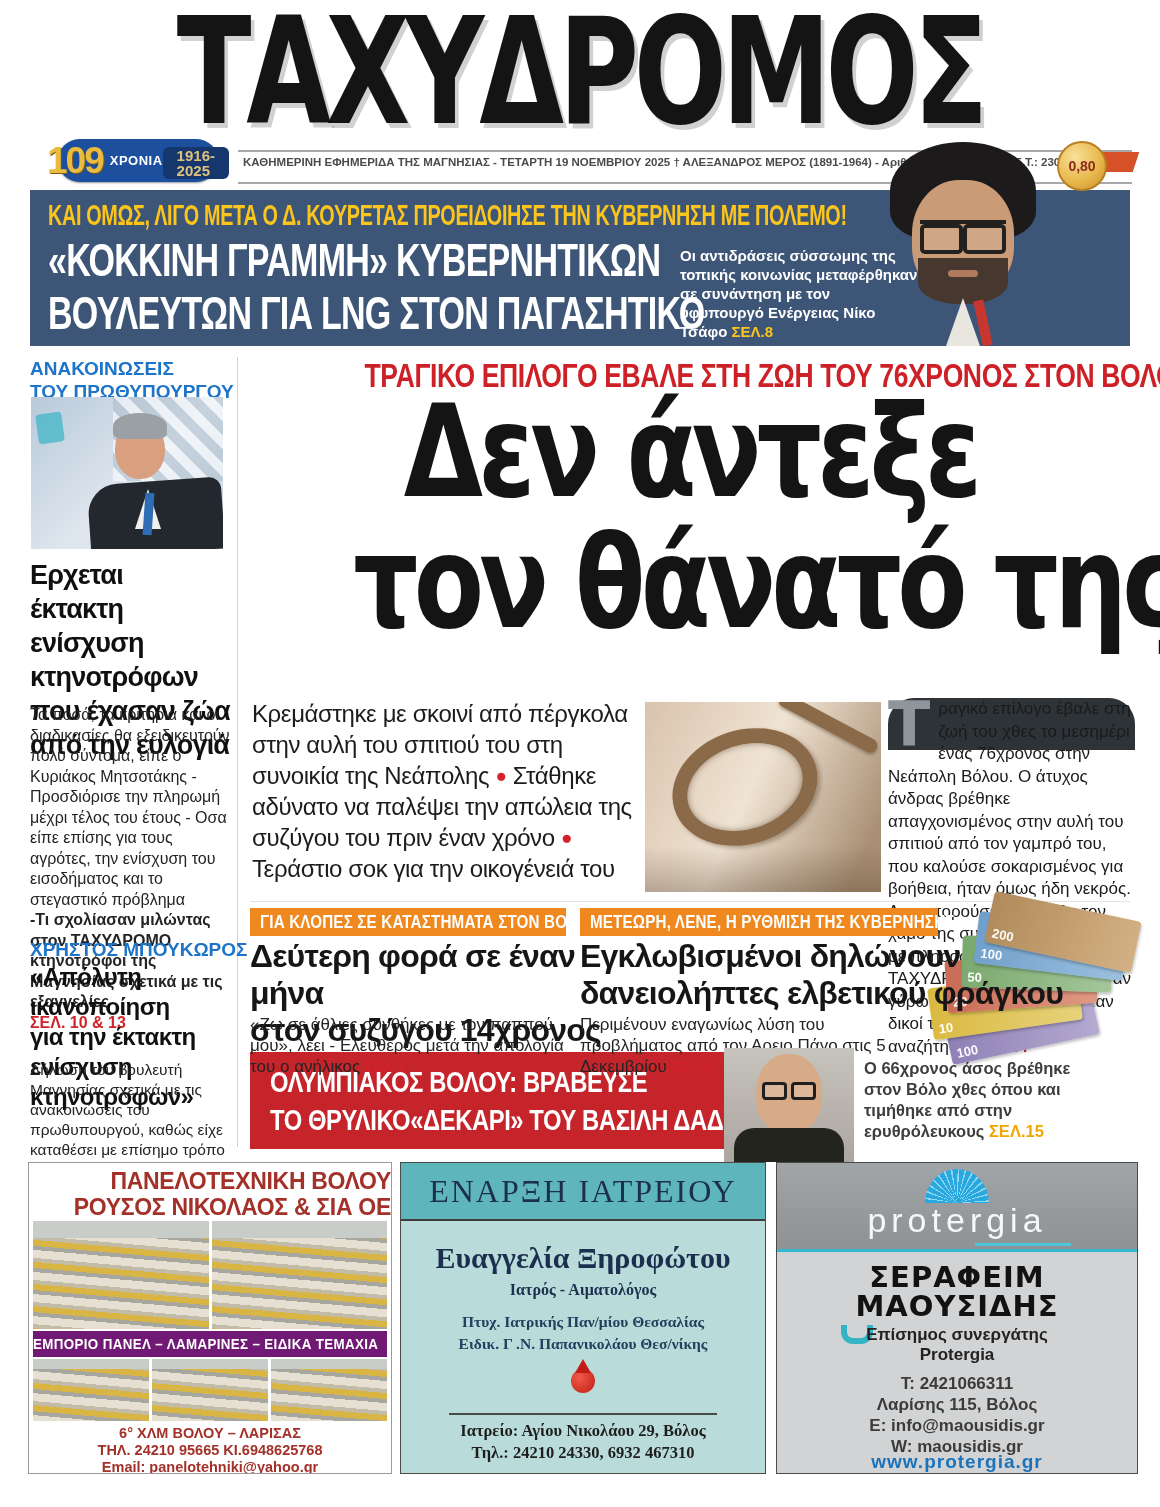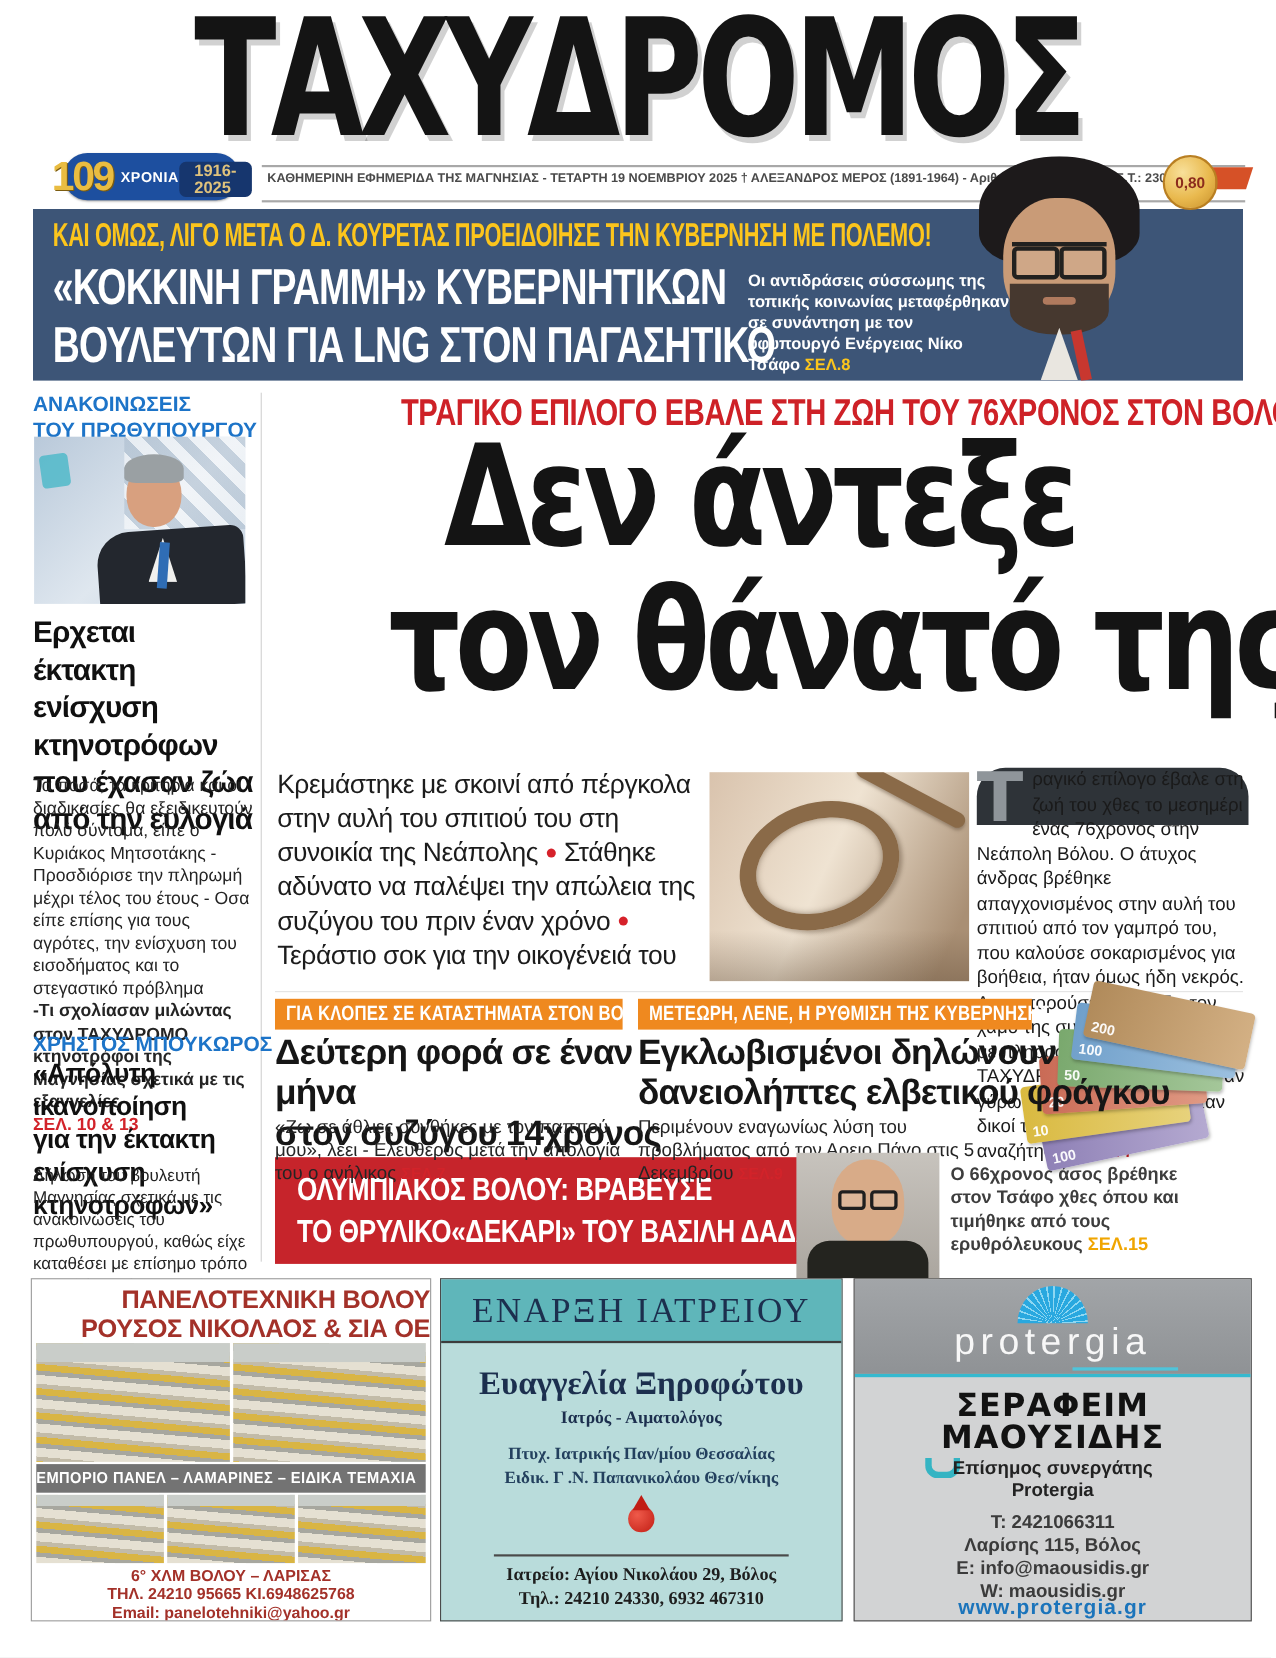--- a/index.html
+++ b/index.html
@@ -152,21 +152,21 @@
 
   
   .ad{position:absolute;top:1162px;height:310px;border:1px solid #9b9b9b;background:#fff;overflow:hidden;}
   .ad-panel{left:28px;width:362px;}
   .ap-title{position:absolute;left:0;right:0;top:5px;text-align:right;font-size:23px;font-weight:900;
     color:#a33129;line-height:26px;letter-spacing:-.3px;}
   .ap-photos1{position:absolute;left:4px;right:4px;top:58px;height:108px;display:flex;gap:3px;}
   .ap-photos1 div,.ap-photos2 div{flex:1;
     background:linear-gradient(180deg,#c9cdc9 0 16%,transparent 16%),
     repeating-linear-gradient(185deg,#e5e0d2 0 8px,#c2bba8 8px 12px,#d9b544 12px 18px,#a7a79f 18px 22px);}
-  .ap-strip{position:absolute;left:4px;right:4px;top:168px;height:26px;background:#737373;color:#fff;
+  .ap-strip{position:absolute;left:4px;right:4px;top:168px;height:26px;background:#701a75;color:#fff;
     text-align:center;font-size:14.5px;font-weight:900;line-height:26px;letter-spacing:.4px;}
   .ap-photos2{position:absolute;left:4px;right:4px;top:196px;height:62px;display:flex;gap:3px;}
   .ap-contact{position:absolute;left:0;right:0;top:262px;text-align:center;font-size:14.5px;
     font-weight:900;color:#a33129;line-height:17px;}
 
   .ad-clinic{left:400px;width:364px;background:#b9dcdb;border-color:#4a4a4a;
     font-family:"Liberation Serif",serif;}
   .ac-header{position:absolute;left:0;right:0;top:0;height:56px;background:#5fb6ba;
     border-bottom:2px solid #3c3c3c;text-align:center;font-size:32px;line-height:56px;
     color:#1c2f4e;letter-spacing:2px;}
@@ -390,21 +390,21 @@
   <div class="dadako-photo">
     <div class="d-head"></div>
     <div class="d-glasses">
         <i></i>
         <i></i>
       </div>
     <div class="d-shirt"></div>
   </div>
 
   <div class="sports-note">
-    <span>Ο 66χρονος άσος βρέθηκε στον Τσάφο χθες όπου και τιμήθηκε από τους ερυθρόλευκους</span>
+    <span>Ο 66χρονος άσος βρέθηκε στον Βόλο χθες όπου και τιμήθηκε από στην ερυθρόλευκους</span>
     <span class="sports-page">ΣΕΛ.15</span>
   </div>
 
   <div class="ad ad-panel">
     <div class="ap-title">
       <span style="display:block">ΠΑΝΕΛΟΤΕΧΝΙΚΗ ΒΟΛΟΥ</span>
       <span style="display:block">ΡΟΥΣΟΣ ΝΙΚΟΛΑΟΣ &amp; ΣΙΑ ΟΕ</span>
     </div>
     <div class="ap-photos1">
         <div></div>

